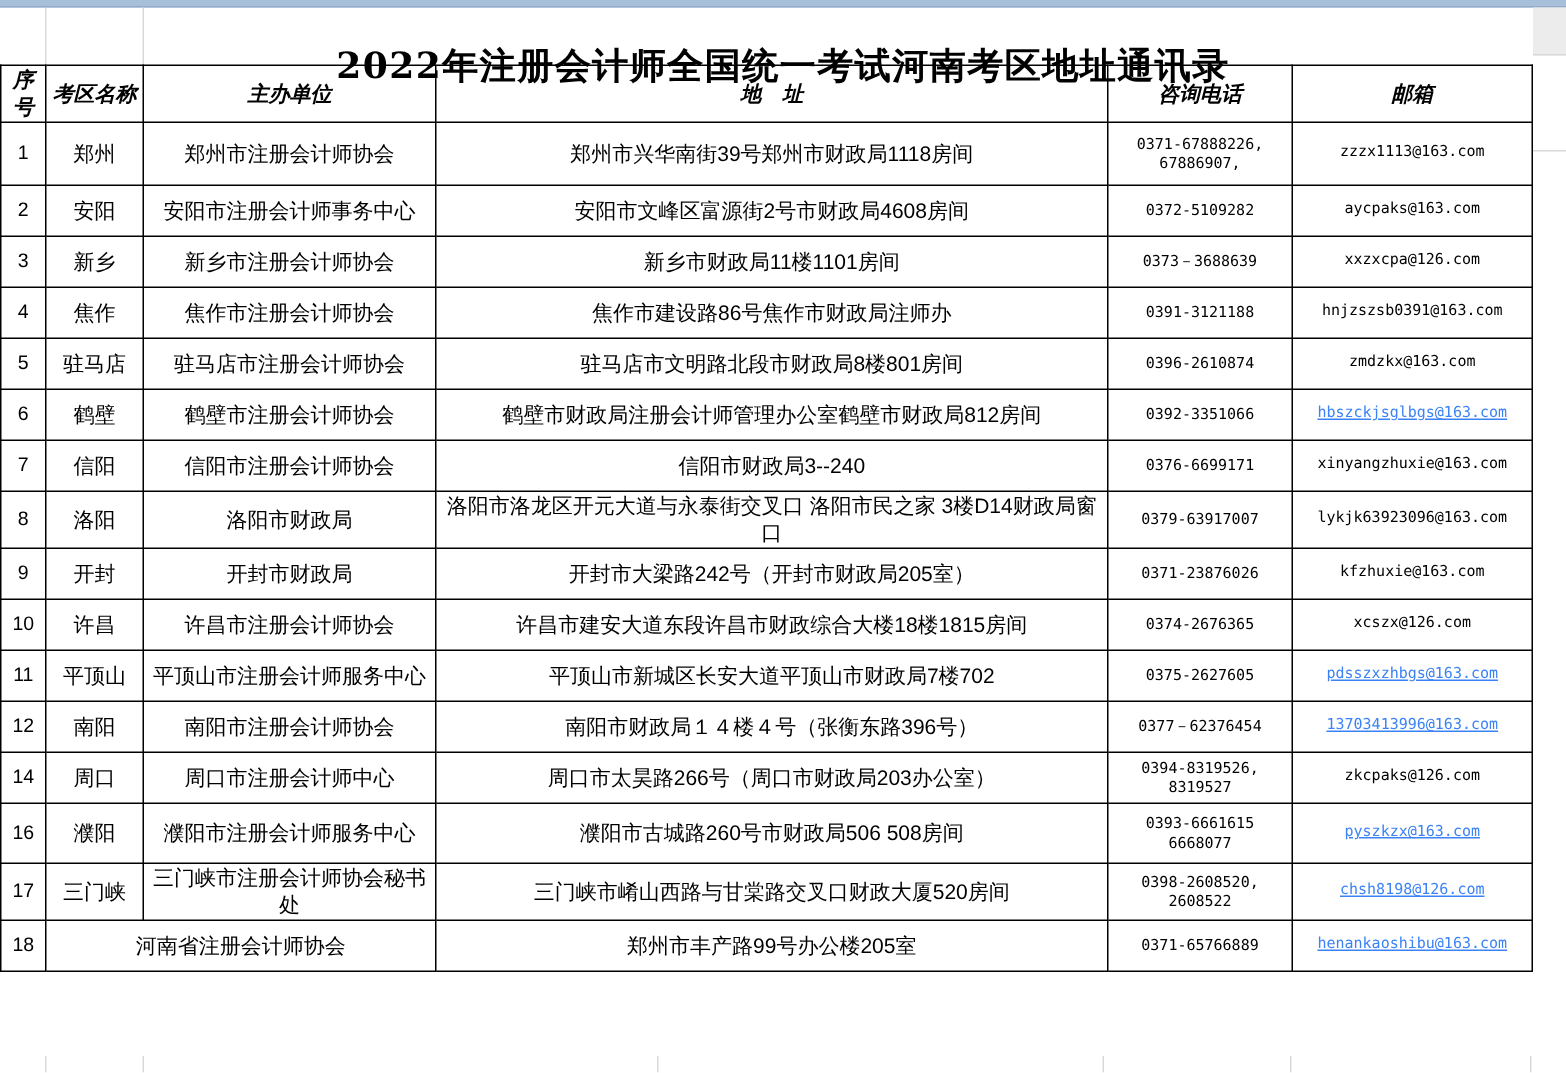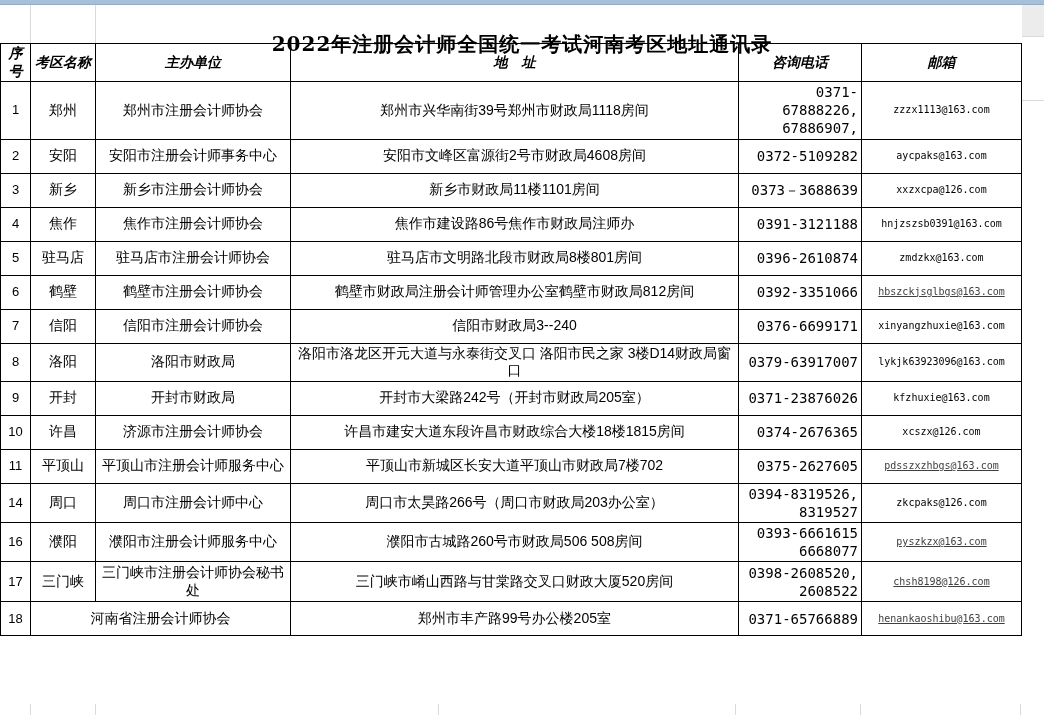--- a/index.html
+++ b/index.html
@@ -2,43 +2,43 @@
 <html><head>
 <meta charset="utf-8">
 <style>
   html,body{margin:0;padding:0;}
   body{
     width:1044px;height:715px;background:#ffffff;overflow:hidden;position:relative;
     font-family:"Liberation Sans","DejaVu Sans",sans-serif;color:#000;
   }
   .topbar{position:absolute;top:0;left:0;width:1044px;height:4px;background:#a8bfd9;border-bottom:1px solid #93abc7;}
   .title-band{position:absolute;top:5px;left:0;width:1044px;height:38px;display:flex;align-items:center;justify-content:center;}
-  .title-text{font-family:"DejaVu Serif","Liberation Serif",serif;font-weight:bold;font-size:20px;letter-spacing:1px;margin-top:40px;}
+  .title-text{font-family:"DejaVu Serif","Liberation Serif",serif;font-weight:bold;font-size:24px;letter-spacing:1px;margin-top:40px;}
   .vline{position:absolute;width:1px;background:#d9d9d9;}
   .hline{position:absolute;height:1px;background:#d9d9d9;}
   .corner-cell{position:absolute;left:1022px;top:5px;width:22px;height:31px;background:#ececec;border-bottom:1px solid #d9d9d9;}
   table.contacts{
     position:absolute;top:43px;left:0;width:1021px;
     border-collapse:collapse;table-layout:fixed;
   }
   .contacts th,.contacts td{
     border:1px solid #000;text-align:center;vertical-align:middle;
     padding:1px 3px;font-size:14px;line-height:1.25;overflow:hidden;
   }
   .contacts thead tr{height:33px;font-style:italic;}
   .contacts th{font-weight:bold;font-size:14px;}
   .contacts tbody tr{height:34px;}
   .contacts tbody tr:nth-child(1){height:42px;}
   .contacts tbody tr:nth-child(14),.contacts tbody tr:nth-child(17){height:40px;}
   .contacts tbody tr:nth-child(18){height:38px;}
   td.no{font-size:13px;}
   td.addr{word-break:break-all;}
-  td.phone{font-family:"DejaVu Sans Mono",monospace;font-size:14px;white-space:pre-line;line-height:1.3;text-align:right;}
+  td.phone{font-family:"DejaVu Sans Mono",monospace;font-size:10px;white-space:pre-line;line-height:1.3;}
   td.email{font-family:"DejaVu Sans Mono",monospace;font-size:10px;}
-  td.email.link{color:#404040;text-decoration:underline;cursor:pointer;}
+  td.email.link{color:#3b82f6;text-decoration:underline;cursor:pointer;}
 </style>
 </head>
 <body>
 
 <div class="topbar"></div>
 
 <div class="title-band">
   <span class="title-text">2022年注册会计师全国统一考试河南考区地址通讯录</span>
 </div>
 
@@ -142,32 +142,40 @@
       <td class="no">9</td>
       <td>开封</td>
       <td>开封市财政局</td>
       <td class="addr">开封市大梁路242号（开封市财政局205室）</td>
       <td class="phone">0371-23876026</td>
       <td class="email">kfzhuxie@163.com</td>
     </tr>
     <tr>
       <td class="no">10</td>
       <td>许昌</td>
-      <td>济源市注册会计师协会</td>
+      <td>许昌市注册会计师协会</td>
       <td class="addr">许昌市建安大道东段许昌市财政综合大楼18楼1815房间</td>
       <td class="phone">0374-2676365</td>
       <td class="email">xcszx@126.com</td>
     </tr>
     <tr>
       <td class="no">11</td>
       <td>平顶山</td>
       <td>平顶山市注册会计师服务中心</td>
       <td class="addr">平顶山市新城区长安大道平顶山市财政局7楼702</td>
       <td class="phone">0375-2627605</td>
       <td class="email link">pdsszxzhbgs@163.com</td>
+    </tr>
+    <tr>
+      <td class="no">12</td>
+      <td>南阳</td>
+      <td>南阳市注册会计师协会</td>
+      <td class="addr">南阳市财政局１４楼４号（张衡东路396号）</td>
+      <td class="phone">0377－62376454</td>
+      <td class="email link">13703413996@163.com</td>
     </tr>
     <tr>
       <td class="no">14</td>
       <td>周口</td>
       <td>周口市注册会计师中心</td>
       <td class="addr">周口市太昊路266号（周口市财政局203办公室）</td>
       <td class="phone">0394-8319526,
 8319527</td>
       <td class="email">zkcpaks@126.com</td>
     </tr>

